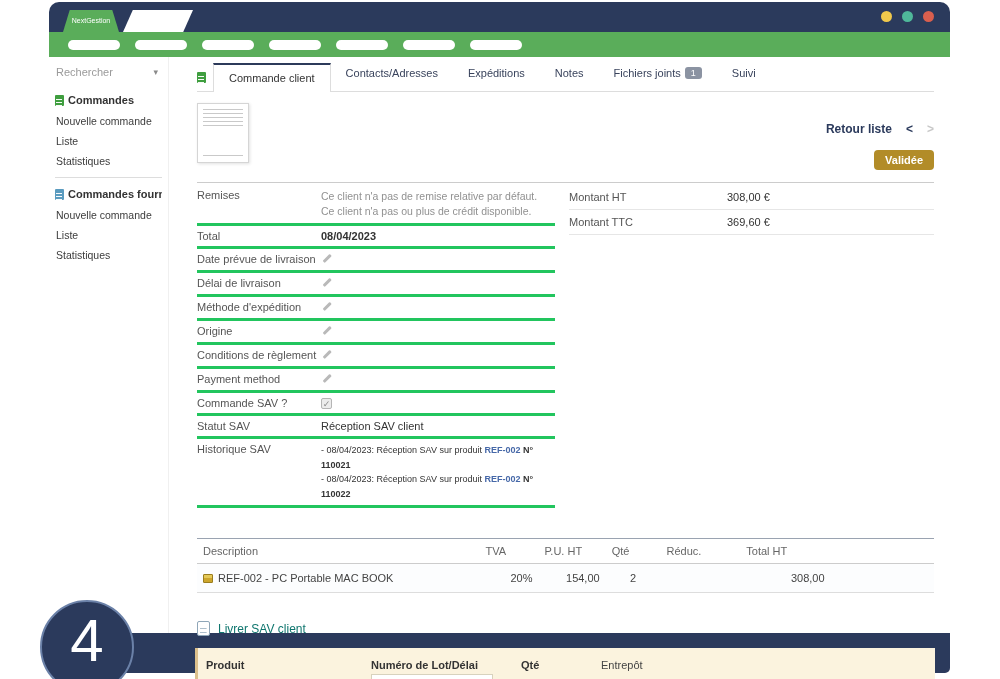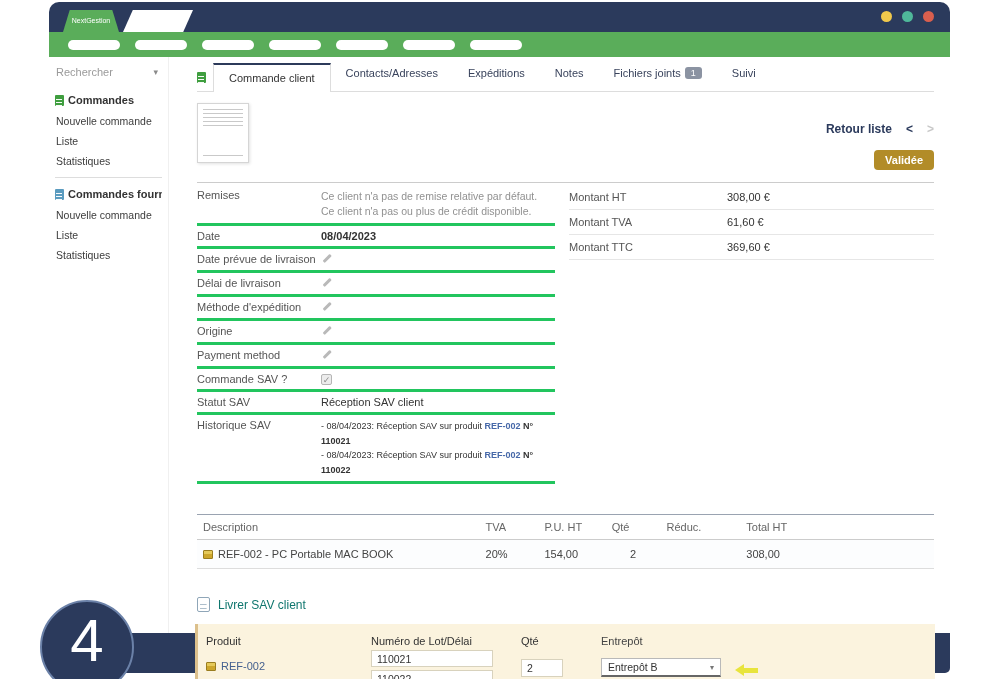--- a/index.html
+++ b/index.html
@@ -85,34 +85,34 @@
   .hist .ref-link { color:#4668a8; font-weight:bold; }
   .hist .num { font-weight:bold; }
   .trow { display:flex; border-bottom:1px solid #e6e6e6; padding:6px 0; font-size:11px; }
   .tlabel { width:158px; flex:none; color:#555; }
   .tvalue { color:#333; }
 
   
   table.lines { width:100%; border-collapse:collapse; margin-top:30px; font-size:11px; border-top:1px solid #9aa3b1; }
   table.lines th { font-weight:normal; color:#666; text-align:left; padding:6px 6px; border-bottom:1px solid #ccc; }
   table.lines td { padding:8px 6px; border-bottom:1px solid #ddd; color:#444; background:#fcfdfe; }
-  th.r, td.r { text-align:left; } th.c, td.c { text-align:center; }
+  th.r, td.r { text-align:right; } th.c, td.c { text-align:center; }
   .pkg-icon { display:inline-block; width:10px; height:9px; background:#cda62c; border:1px solid #9a7d1f; border-radius:1px;
               background-image:linear-gradient(#e5c959 0 3px, transparent 3px); margin-right:5px; vertical-align:-1px; }
   .desc-link { cursor:pointer; }
 
   
   .sav-link { display:flex; align-items:center; gap:8px; margin-top:28px; color:#0f766e; font-size:12px; cursor:pointer; }
   .sheet-icon { display:inline-block; width:13px; height:15px; background:#fff; border:1px solid #8fa6b8; border-radius:2px;
                 background-image:repeating-linear-gradient(to bottom, transparent 0 3px, #aebfcc 3px 4px);
                 background-size:60% 70%; background-position:50% 3px; background-repeat:no-repeat; }
   .sav-box { margin:12px 0 0 -2px; width:740px; background:#fbf3de; border-left:3px solid #dcc08c; padding:11px 10px 12px 8px; }
   .sav-grid { display:flex; }
   .sg-c1 { width:165px; flex:none; } .sg-c2 { width:150px; flex:none; } .sg-c3 { width:80px; flex:none; } .sg-c4 { flex:1; }
-  .sav-h { font-size:11px; font-weight:normal; color:#333; }
+  .sav-h { font-size:11px; font-weight:bold; color:#333; }
   .sav-h.normal { font-weight:normal; color:#444; }
   .sav-prod { font-size:11px; color:#44608f; margin-top:13px; }
   .lot-input { display:block; width:122px; height:17px; border:1px solid #d8d2bd; background:#fff; font-size:10.5px;
                color:#333; padding:0 5px; margin-top:3px; font-family:inherit; }
   .qty-input { width:42px; height:18px; border:1px solid #d8d2bd; background:#fff; font-size:10.5px; color:#333;
                padding:0 5px; margin-top:12px; font-family:inherit; }
   .select-box { display:inline-flex; width:120px; height:19px; border:1px solid #b9b9b9; border-bottom:2px solid #666;
                 background:#fff; font-size:10.5px; color:#333; align-items:center; justify-content:space-between;
                 padding:0 6px; margin-top:11px; cursor:pointer; }
   .select-caret { color:#777; font-size:8px; }
@@ -207,37 +207,41 @@
       <div class="cols">
         <div class="col-left">
           <div class="frow">
             <span class="flabel">Remises</span>
             <span class="fvalue muted">
               <span>Ce client n'a pas de remise relative par défaut.</span><br>
               <span>Ce client n'a pas ou plus de crédit disponible.</span>
             </span>
           </div>
           <div class="frow">
-            <span class="flabel">Date</span>
+            <span class="flabel">Total</span>
             <span class="fvalue bold">08/04/2023</span>
           </div>
           <div class="frow">
             <span class="flabel">Date prévue de livraison</span>
             <span class="fvalue"><span class="pencil"></span></span>
           </div>
           <div class="frow">
             <span class="flabel">Délai de livraison</span>
             <span class="fvalue"><span class="pencil"></span></span>
           </div>
           <div class="frow">
             <span class="flabel">Méthode d'expédition</span>
             <span class="fvalue"><span class="pencil"></span></span>
           </div>
           <div class="frow">
             <span class="flabel">Origine</span>
+            <span class="fvalue"><span class="pencil"></span></span>
+          </div>
+          <div class="frow">
+            <span class="flabel">Conditions de règlement</span>
             <span class="fvalue"><span class="pencil"></span></span>
           </div>
           <div class="frow">
             <span class="flabel">Payment method</span>
             <span class="fvalue"><span class="pencil"></span></span>
           </div>
           <div class="frow">
             <span class="flabel">Commande SAV ?</span>
             <span class="fvalue"><span class="cbx">✓</span></span>
           </div>
@@ -261,24 +265,20 @@
                 <span class="num">110022</span>
               </span>
             </span>
           </div>
         </div>
 
         <div class="col-right">
           <div class="trow">
             <span class="tlabel">Montant HT</span>
             <span class="tvalue">308,00 €</span>
-          </div>
-          <div class="trow">
-            <span class="tlabel">Montant TVA</span>
-            <span class="tvalue">61,60 €</span>
           </div>
           <div class="trow">
             <span class="tlabel">Montant TTC</span>
             <span class="tvalue">369,60 €</span>
           </div>
         </div>
       </div>
 
       <table class="lines">
         <thead>

